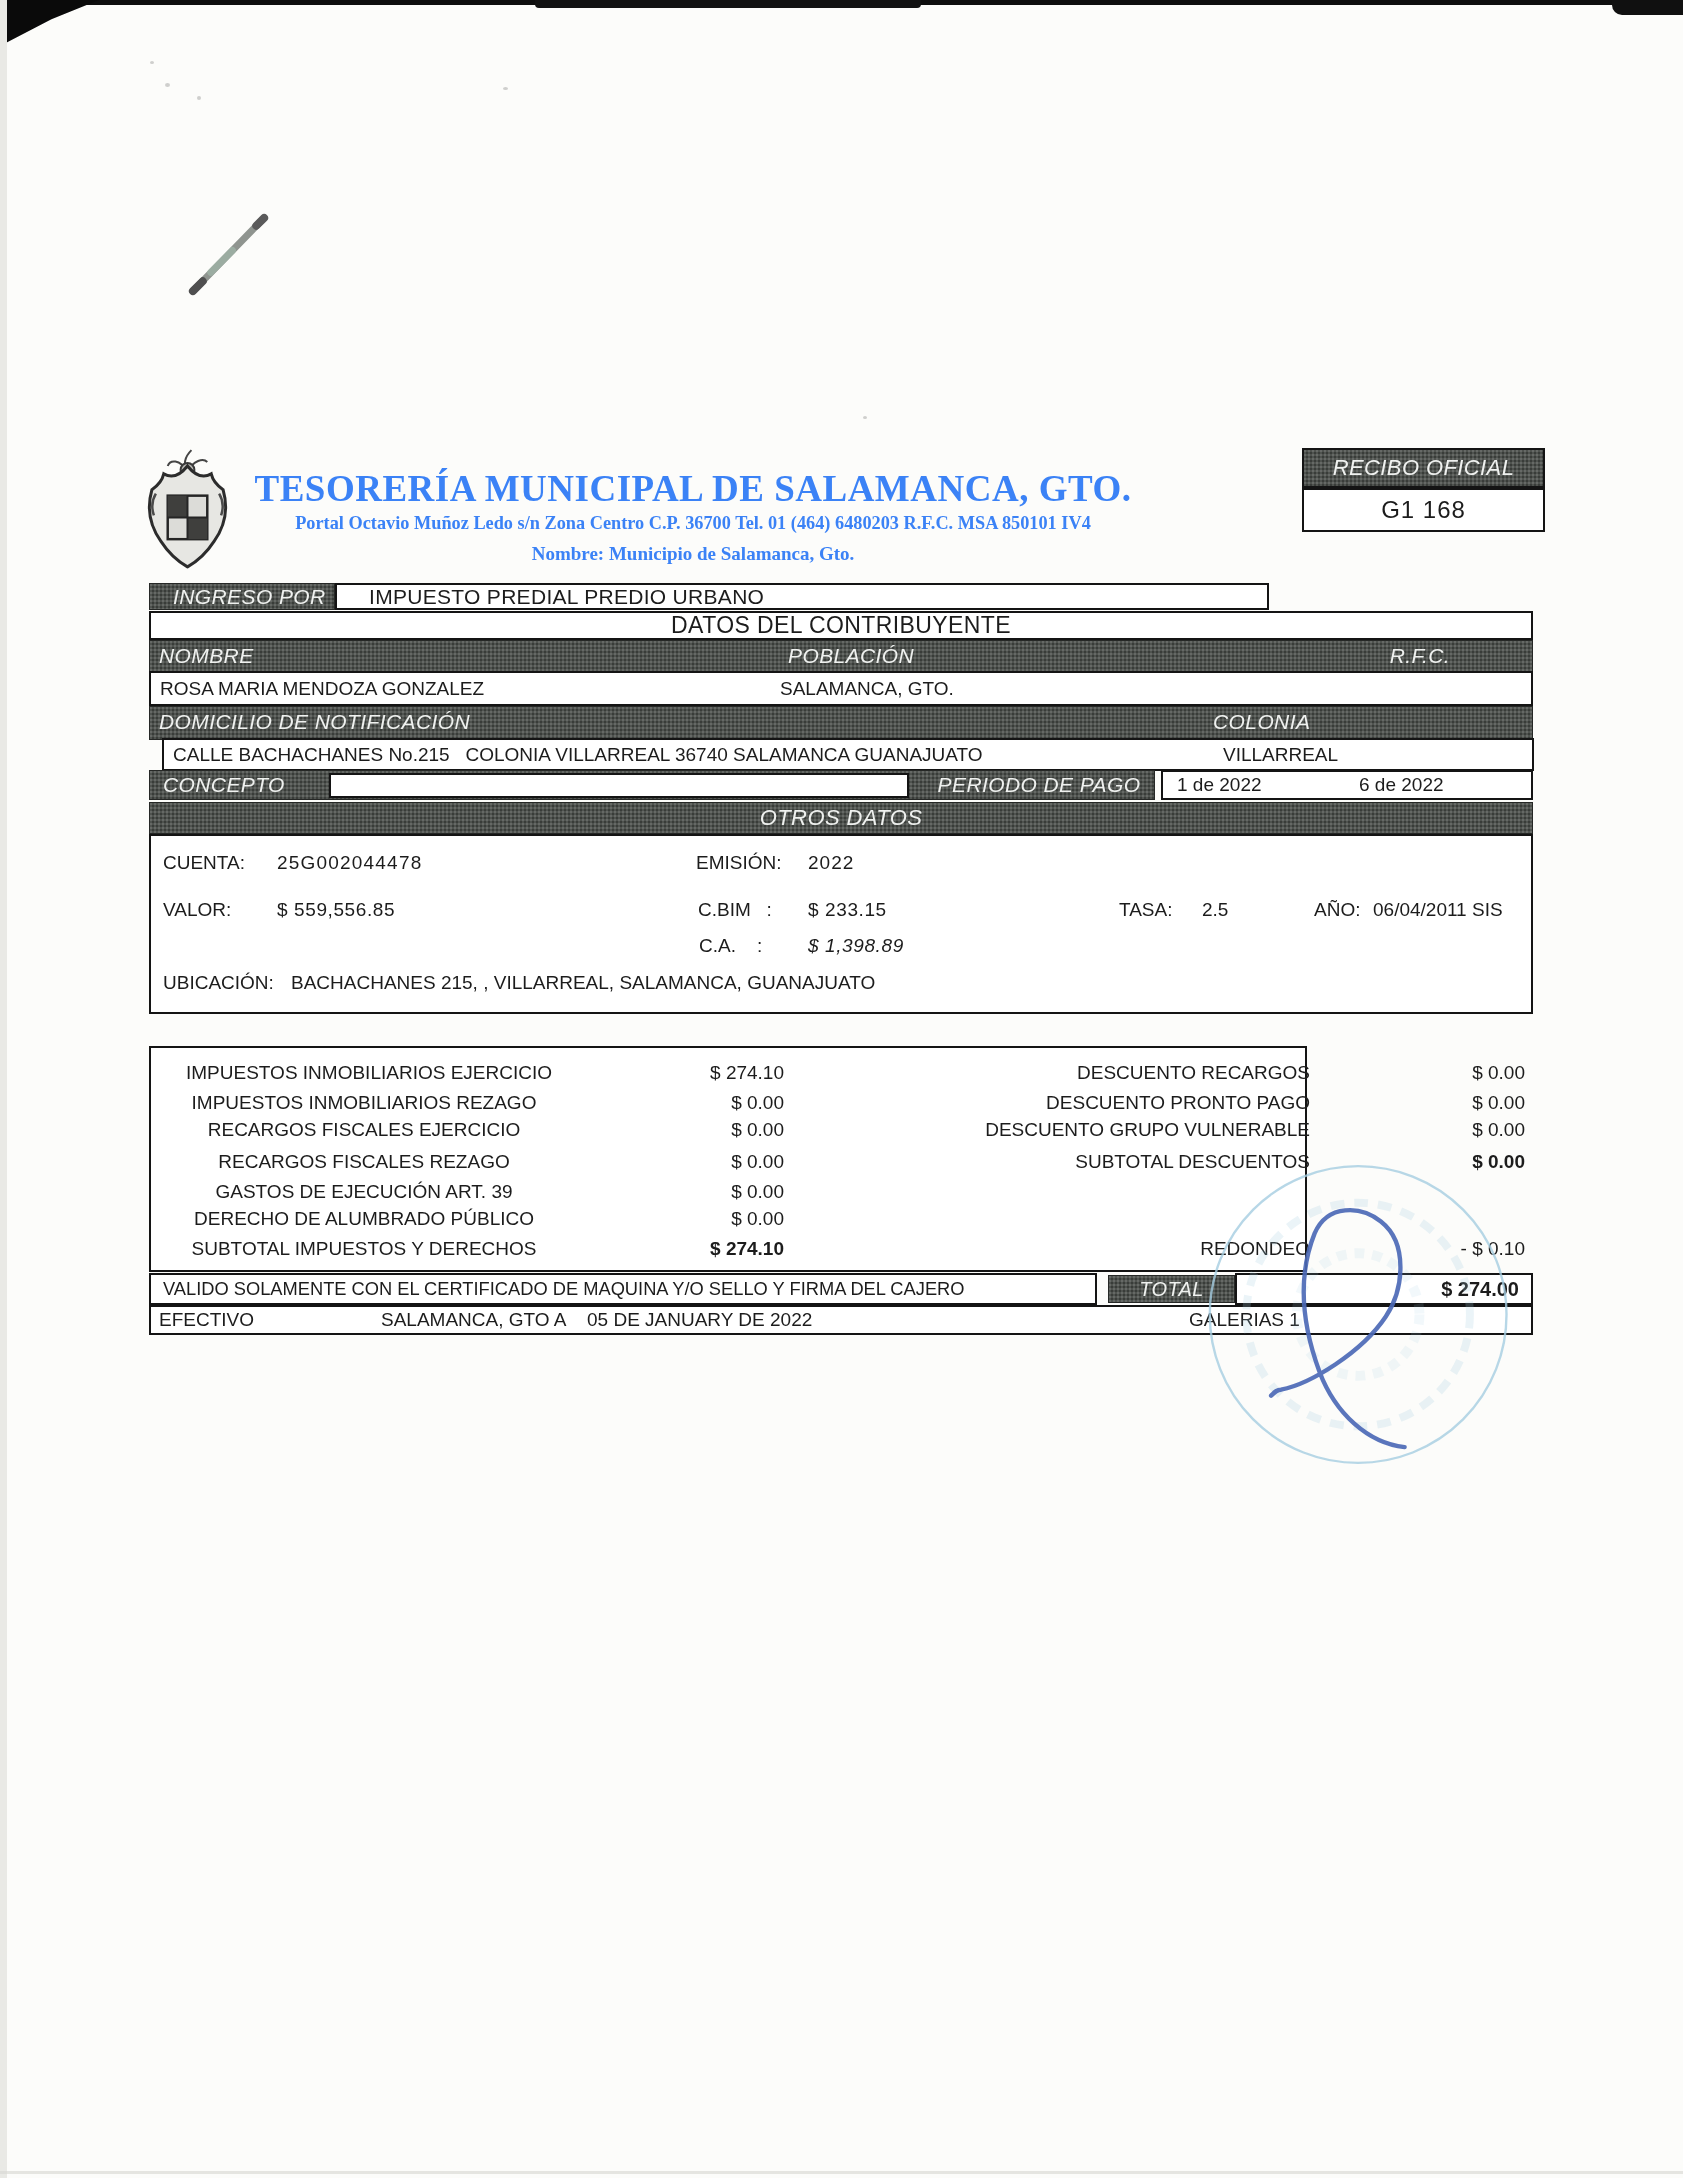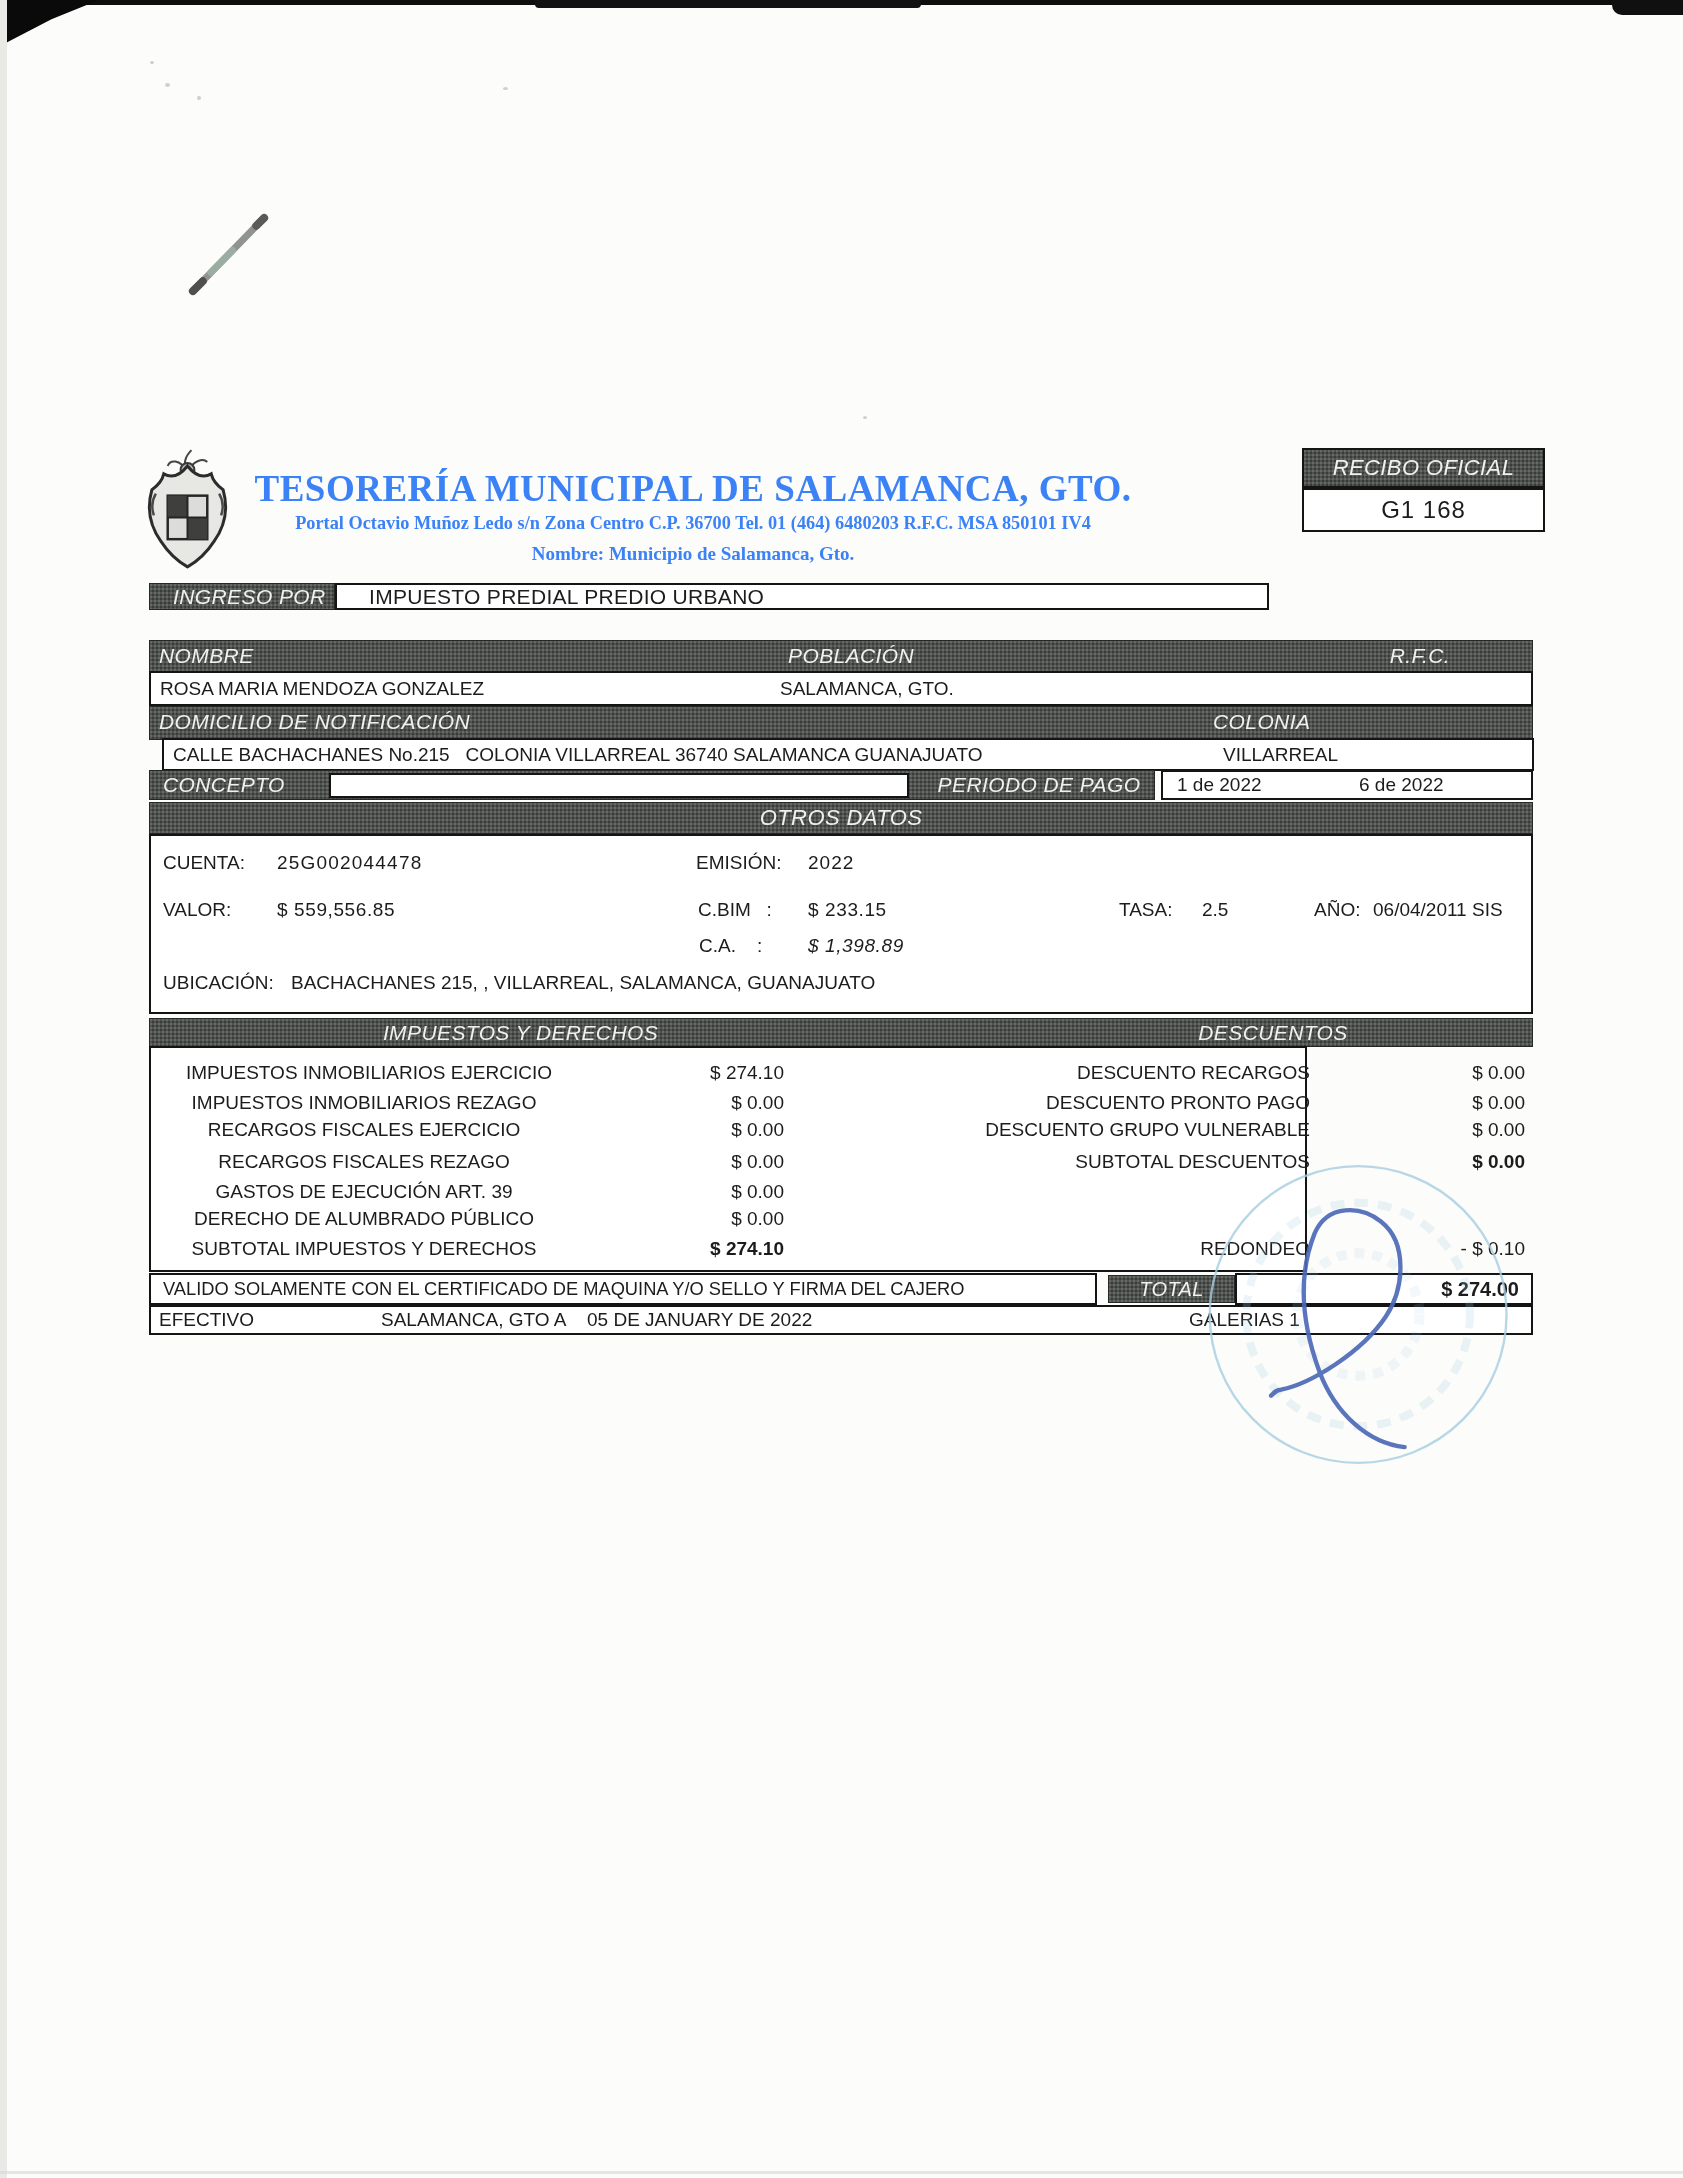--- a/index.html
+++ b/index.html
@@ -73,20 +73,23 @@
 
   <div class="abs" style="left:149px;top:583px;width:1120px;height:27px;">
     <div class="abs bar" style="left:0;top:0;width:186px;height:27px;">
       <span class="bl" style="line-height:25px;padding-left:23px;display:block;font-size:21px;">INGRESO POR</span>
     </div>
     <div class="abs whitebox" style="left:186px;top:0;width:934px;height:27px;">
       <span class="t" style="line-height:23px;padding-left:32px;display:block;font-size:21px;letter-spacing:0.3px;">IMPUESTO PREDIAL PREDIO URBANO</span>
     </div>
   </div>
 
+  <div class="abs whitebox" style="left:149px;top:611px;width:1384px;height:29px;">
+    <div class="t ctr" style="font-size:23px;line-height:25px;letter-spacing:0.4px;">DATOS DEL CONTRIBUYENTE</div>
+  </div>
 
   <div class="abs bar" style="left:149px;top:640px;width:1384px;height:32px;">
     <span class="abs bl" style="left:9px;line-height:30px;">NOMBRE</span>
     <span class="abs bl" style="left:638px;line-height:30px;">POBLACIÓN</span>
     <span class="abs bl" style="right:82px;line-height:30px;">R.F.C.</span>
   </div>
   <div class="abs whitebox" style="left:149px;top:671px;width:1384px;height:35px;">
     <span class="abs t" style="left:9px;line-height:31px;">ROSA MARIA MENDOZA GONZALEZ</span>
     <span class="abs t" style="left:629px;line-height:31px;">SALAMANCA, GTO.</span>
     <span class="abs t" style="right:82px;line-height:31px;"></span>
@@ -132,24 +135,20 @@
     <span class="abs t" style="left:1163px;top:63px;">AÑO:</span>
     <span class="abs t" style="left:1222px;top:63px;">06/04/2011 SIS</span>
 
     <span class="abs t pre" style="left:548px;top:99px;">C.A.    :</span>
     <span class="abs t" style="left:657px;top:99px;letter-spacing:0.6px;font-style:italic;">$ 1,398.89</span>
 
     <span class="abs t" style="left:12px;top:136px;">UBICACIÓN:</span>
     <span class="abs t" style="left:140px;top:136px;">BACHACHANES 215, , VILLARREAL, SALAMANCA, GUANAJUATO</span>
   </div>
 
-  <div class="abs bar" style="left:149px;top:1018px;width:1384px;height:29px;">
-    <span class="abs bl ctr" style="left:0;width:741px;line-height:27px;">IMPUESTOS Y DERECHOS</span>
-    <span class="abs bl ctr" style="left:911px;width:424px;line-height:27px;">DESCUENTOS</span>
-  </div>
 
   <div class="abs whitebox" style="left:149px;top:1046px;width:1158px;height:226px;">
 
     <div class="rowline" style="top:12px;left:0;width:693px;">
       <span class="abs t ctr" style="left:35px;width:356px;">IMPUESTOS INMOBILIARIOS EJERCICIO</span>
       <span class="abs t rt" style="left:475px;width:158px;">$ 274.10</span>
     </div>
     <div class="rowline" style="top:42px;left:0;width:693px;">
       <span class="abs t ctr" style="left:35px;width:356px;">IMPUESTOS INMOBILIARIOS REZAGO</span>
       <span class="abs t rt" style="left:475px;width:158px;">$ 0.00</span>

